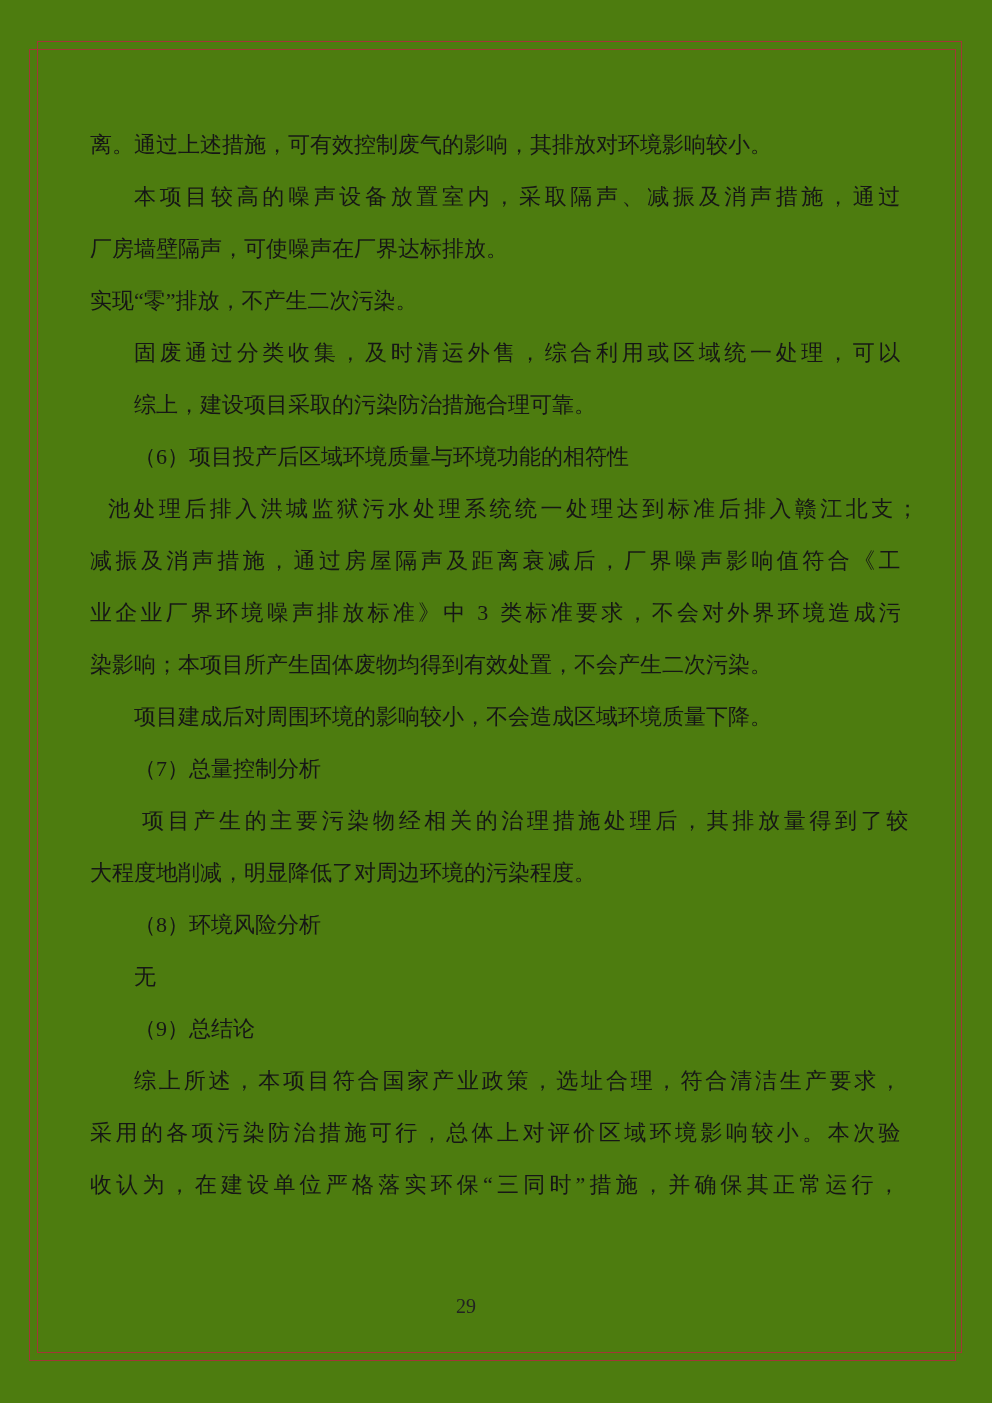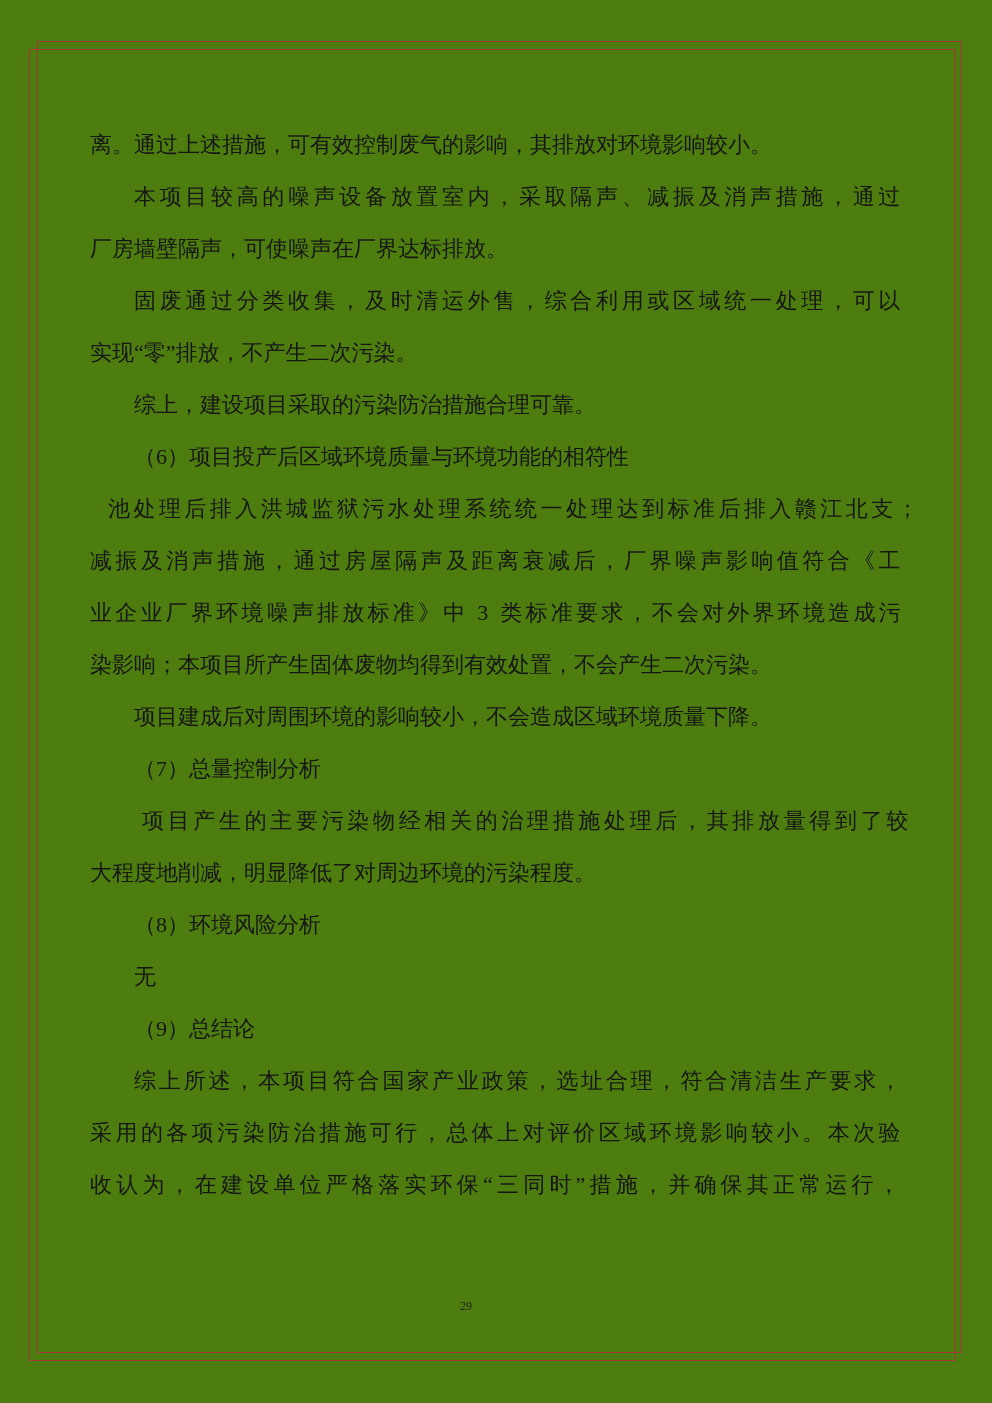--- a/index.html
+++ b/index.html
@@ -38,21 +38,21 @@
     text-align: left;
   }
   .line.indent { padding-left: 44px; }
   .line-text { display: inline-block; white-space: nowrap; }
 
   .page-number {
     position: absolute;
     left: 436px; top: 1294px;
     width: 60px;
     text-align: center;
-    font-size: 12px;
+    font-size: 20px;
     line-height: 24px;
     color: #222222;
   }
 </style>
 </head>
 <body>
 
 <div class="page">
   <div class="frame frame-a"></div>
   <div class="frame frame-b"></div>
@@ -63,26 +63,26 @@
   </div>
 
   <div class="line indent full">
     <span class="line-text" style="letter-spacing: 3.66667px;">本项目较高的噪声设备放置室内，采取隔声、减振及消声措施，通过</span>
   </div>
 
   <div class="line">
     <span class="line-text">厂房墙壁隔声，可使噪声在厂界达标排放。</span>
   </div>
 
+  <div class="line">
+    <span class="line-text">实现“零”排放，不产生二次污染。</span>
+  </div>
+
   <div class="line indent full">
     <span class="line-text" style="letter-spacing: 3.66667px;">固废通过分类收集，及时清运外售，综合利用或区域统一处理，可以</span>
-  </div>
-
-  <div class="line">
-    <span class="line-text">实现“零”排放，不产生二次污染。</span>
   </div>
 
   <div class="line indent">
     <span class="line-text">综上，建设项目采取的污染防治措施合理可靠。</span>
   </div>
 
   <div class="line indent">
     <span class="line-text">（6）项目投产后区域环境质量与环境功能的相符性</span>
   </div>
 

